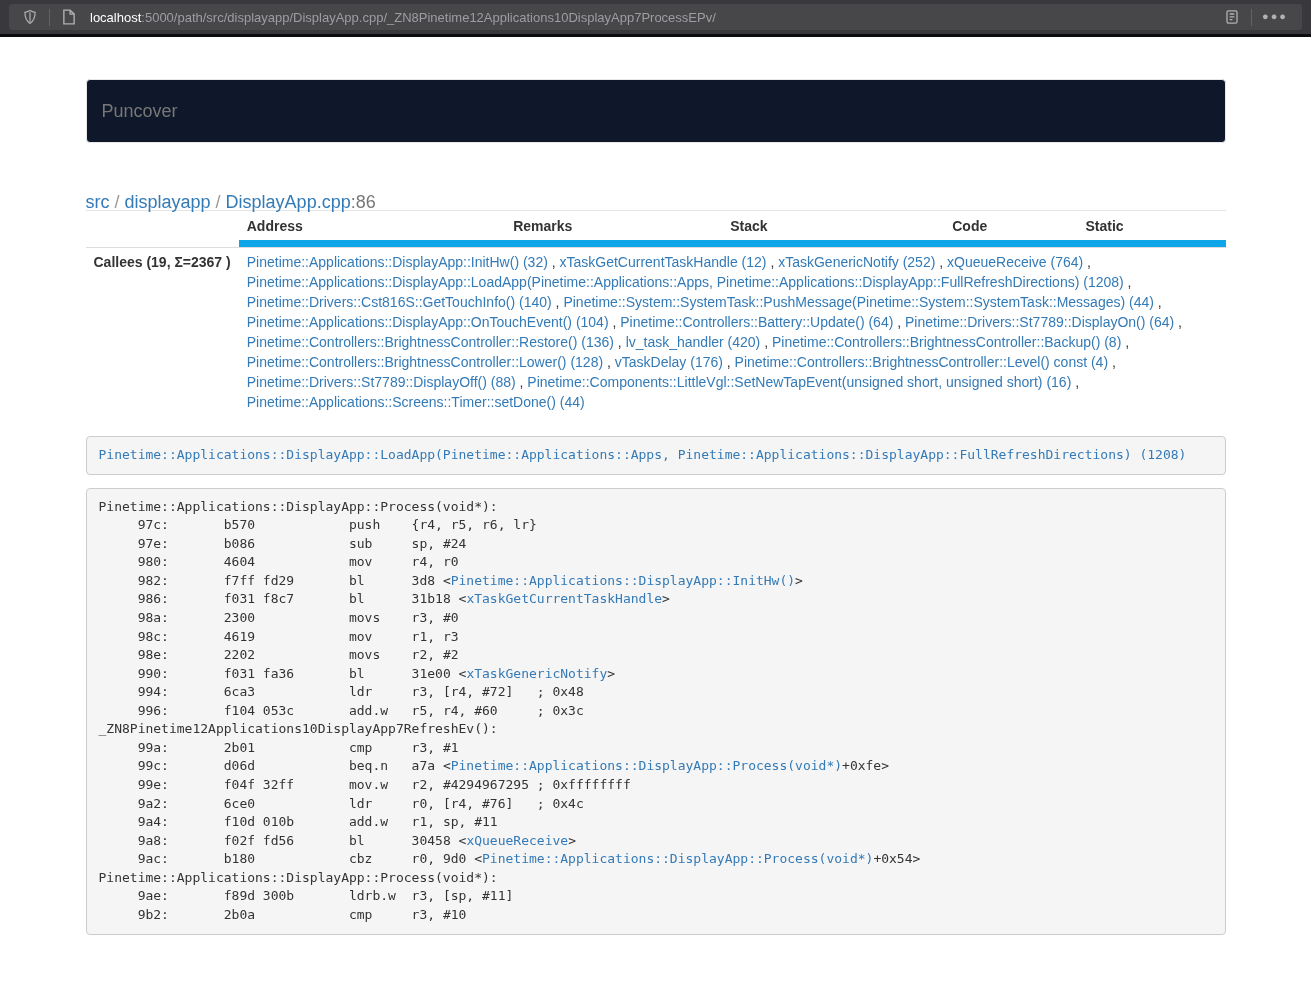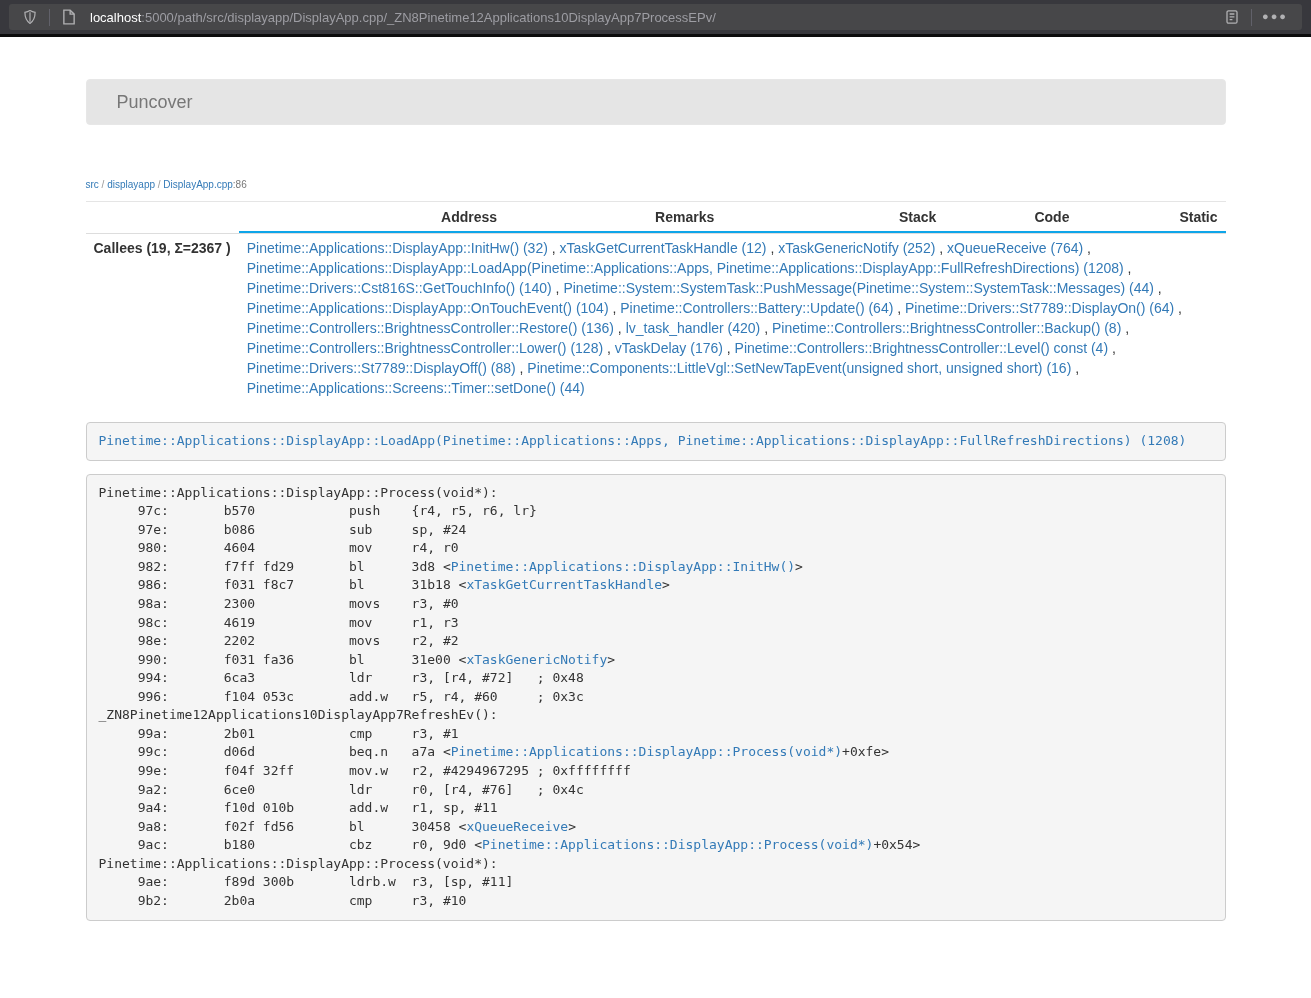--- a/index.html
+++ b/index.html
@@ -46,36 +46,35 @@
   .tb-icon { display: flex; align-items: center; justify-content: center; width: 22px; height: 22px; border-radius: 2px; }
   .tb-icon svg { display: block; }
   .dots { color: #b1b1b3; font-size: 11px; letter-spacing: 2px; padding: 0 4px 3px 2px; }
   .window-edge { height: 3px; background: #0c0c0d; }
 
   
   .page { background: #ffffff; }
   .container { width: 1140px; margin: 0 auto; padding-top: 42px; }
 
   .navbar {
-    height: 46px;
-    background: #e5e5e5;
+    height: 64px;
+    background: #0f172a;
     border: 1px solid #e7e7e7;
     border-radius: 4px;
     display: flex;
     align-items: center;
-    padding-left: 15px;
   }
   .navbar-brand {
     padding: 0 15px;
     font-size: 18px;
     color: #777777;
     line-height: 50px;
   }
 
-  .breadcrumb { margin-top: 52px; margin-bottom: 9px; font-size: 10px; line-height: 15px; }
+  .breadcrumb { margin-top: 52px; font-size: 18px; line-height: 15px; }
   .bc-sep { color: #999999; }
   .bc-line { color: #777777; }
 
   hr.rule { border: 0; border-top: 1px solid #e5e5e5; margin: 0 0 1px 0; }
 
   
   table.info-table { width: 100%; border-collapse: collapse; }
   table.info-table > tbody > tr > th,
   table.info-table > tbody > tr > td {
     border-top: 1px solid #dddddd;
@@ -91,21 +90,21 @@
   table.info-table th.row-label { width: 147px; font-weight: bold; white-space: nowrap; }
   td.nested-cell { padding: 0 !important; }
 
   table.detail-table { width: 100%; border-collapse: collapse; }
   table.detail-table th, table.detail-table td {
     text-align: left;
     padding: 4px 8px;
     font-size: 14px;
     line-height: 20px;
   }
-  table.detail-table th { font-weight: bold; border-bottom: 2px solid #0ea5e9; text-align: right; }
+  table.detail-table th { font-weight: bold; border-bottom: 7px solid #0ea5e9; }
   table.detail-table td { padding-top: 6px; padding-bottom: 6px; }
   .col-address { width: 27%; }
   .col-remarks { width: 22%; margin-top: 24px; }
   .col-stack   { width: 22.5%; }
   .col-code    { width: 13.5%; }
   .col-static  { width: 15%; margin-top: 16px; }
 
   .func-name { display: inline-flex; align-items: center; gap: 6px; }
   .cube-icon svg { display: block; }
 

